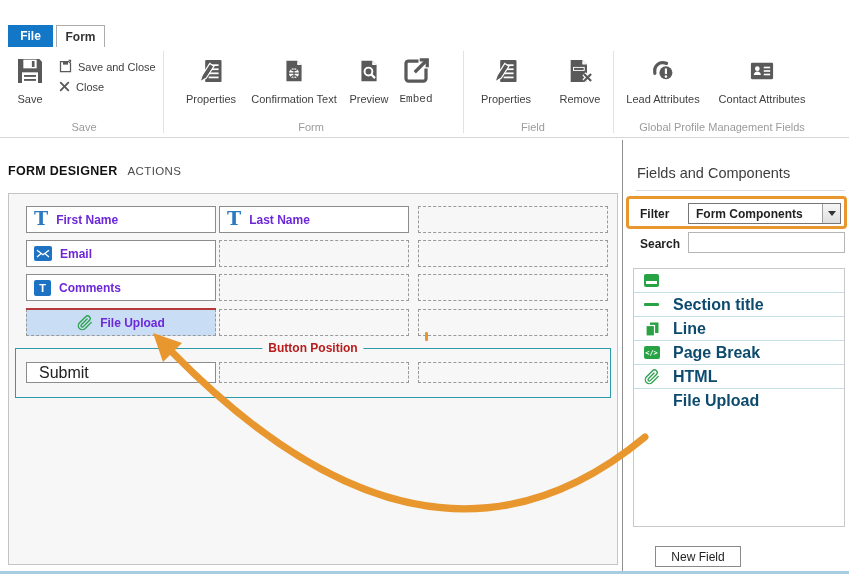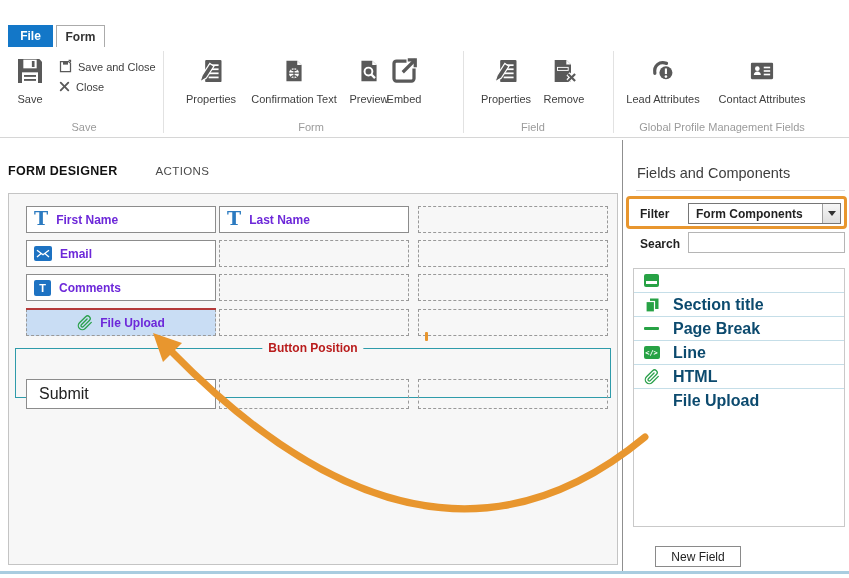--- a/index.html
+++ b/index.html
@@ -15,41 +15,41 @@
   
   .ribbon { position:absolute; left:0; top:47px; width:849px; height:91px; background:#fff; border-bottom:1px solid #d6d6d6; }
   .rsep { position:absolute; top:4px; width:1px; height:82px; background:#e2e2e2; }
   .rgroup-label { position:absolute; top:74px; font-size:11px; color:#9b9b9b; text-align:center; transform:translateX(-50%); white-space:nowrap; }
   .rbtn { position:absolute; top:6px; width:96px; height:62px; display:flex; flex-direction:column; align-items:center; transform:translateX(-50%); cursor:default; }
   .rbtn .ric { height:36px; display:flex; align-items:center; justify-content:center; }
   .rbtn .rlbl { font-size:11px; color:#3f3f3f; margin-top:4px; white-space:nowrap; }
   .small-cmd { position:absolute; display:flex; align-items:center; gap:5px; font-size:11px; color:#3f3f3f; }
 
   
-  .designer-tabs { position:absolute; left:8px; top:164px; display:flex; gap:38px; align-items:baseline; }
+  .designer-tabs { position:absolute; left:8px; top:164px; display:flex; gap:10px; align-items:baseline; }
   .tab-fd { font-size:12.5px; font-weight:bold; color:#111; letter-spacing:.3px; }
   .tab-ac { font-size:11.5px; color:#4a4a4a; letter-spacing:.4px; }
 
   .canvas { position:absolute; left:8px; top:193px; width:610px; height:372px; background:#f7f7f7; border:1px solid #c4c4c4; }
   .cell { position:absolute; height:27px; width:190px; display:flex; align-items:center; }
   .cell.solid { background:#fff; border:1px solid #8c8c8c; padding-left:7px; gap:8px; }
   .cell.dashed { border:1px dashed #999; }
   .cell .flabel { font-size:12px; font-weight:600; color:#6d28d9; }
   .c1 { left:17px; } .c2 { left:210px; } .c3 { left:409px; }
   .r1 { top:12px; } .r2 { top:46px; } .r3 { top:80px; } .r4 { top:115px; }
 
   .file-upload-cell { background:#c9ddf4 !important; justify-content:center; gap:7px; padding-left:0 !important; }
   .drop-indicator { position:absolute; left:-1px; top:-2px; width:190px; height:2px; background:#b43a3a; }
 
   .t-serif { font-family:"DejaVu Serif", serif; font-weight:bold; color:#2b7ac0; font-size:19px; line-height:1; margin-top:-3px; }
   .blue-sq { width:17px; height:16px; background:#1d72c2; border-radius:2px; display:flex; align-items:center; justify-content:center; color:#fff; font-size:11px; font-weight:bold; flex:0 0 auto; }
 
   .fieldset-bp { position:absolute; left:6px; top:154px; width:596px; height:50px; border:1px solid #2e9baa; }
   .legend-bp { position:absolute; top:-8px; left:50%; transform:translateX(-50%); background:#f7f7f7; padding:0 6px; font-size:12px; font-weight:bold; color:#b91c1c; white-space:nowrap; }
-  .fs-cell { position:absolute; top:30px; height:30px; width:190px; display:flex; align-items:center; }
+  .fs-cell { position:absolute; top:13px; height:21px; width:190px; display:flex; align-items:center; }
   .fs-solid { background:#fff; border:1px solid #8c8c8c; padding-left:12px; }
   .fs-dashed { border:1px dashed #999; }
 
   .insert-tick { position:absolute; left:425px; top:332px; width:3px; height:9px; background:#e8962e; border-radius:1px; }
 
   
   .vdivider { position:absolute; left:622px; top:140px; width:1px; height:434px; background:#8f8f8f; }
   .panel-title { position:absolute; left:637px; top:165px; font-size:14.5px; color:#3d3d3d; }
   .panel-hr { position:absolute; left:636px; top:190px; width:209px; height:1px; background:#dcdcdc; }
 
@@ -157,21 +157,21 @@
       <span class="ric">
         <svg width="26" height="30" viewBox="0 0 24 24">
             <path fill="#595959" d="M5 2.5h10l4 4v15H5z"></path>
             <path fill="#fff" d="M15 2.5l4 4h-4z"></path>
             <circle cx="11.5" cy="12.5" r="3.6" fill="none" stroke="#fff" stroke-width="1.8"></circle>
             <line x1="14" y1="15" x2="17.5" y2="18.5" stroke="#fff" stroke-width="2.2"></line>
           </svg>
       </span>
       <span class="rlbl">Preview</span>
     </div>
-    <div class="rbtn" style="left:404px;">
+    <div class="rbtn" style="left:416px;font-family:Liberation Mono, monospace;">
       <span class="ric">
         <svg width="30" height="30" viewBox="0 0 24 24">
             <path fill="none" stroke="#595959" stroke-width="2.6" d="M14 4H6a2 2 0 0 0-2 2v12a2 2 0 0 0 2 2h12a2 2 0 0 0 2-2v-8"></path>
             <line x1="11" y1="13" x2="21" y2="3" stroke="#595959" stroke-width="2.6"></line>
             <path fill="none" stroke="#595959" stroke-width="2.6" d="M15 3h6v6"></path>
           </svg>
       </span>
       <span class="rlbl">Embed</span>
     </div>
     <div class="rgroup-label" style="left:311px;">Form</div>
@@ -185,21 +185,21 @@
               <line x1="10" y1="7" x2="18.5" y2="7"></line>
               <line x1="10" y1="10.5" x2="18.5" y2="10.5"></line>
               <line x1="10" y1="14" x2="18.5" y2="14"></line>
               <line x1="10" y1="17.5" x2="18.5" y2="17.5"></line>
             </g>
             <polygon points="2.5,21.5 4.5,15.5 11,5.5 14.5,8 8,18" fill="#595959" stroke="#fff" stroke-width="1"></polygon>
           </svg>
       </span>
       <span class="rlbl">Properties</span>
     </div>
-    <div class="rbtn" style="left:564px; width:52px;">
+    <div class="rbtn" style="left:580px; width:52px;">
       <span class="ric">
         <svg width="28" height="30" viewBox="0 0 24 24">
             <path fill="#595959" d="M4 2.5h10l4 4v15H4z"></path>
             <path fill="#fff" d="M14 2.5l4 4h-4z"></path>
             <rect x="6" y="8.5" width="10" height="3.4" fill="#fff"></rect>
             <rect x="6.8" y="9.3" width="8.4" height="1.8" fill="#595959"></rect>
             <g stroke="#fff" stroke-width="4">
               <line x1="15.5" y1="14.5" x2="21.5" y2="20.5"></line>
               <line x1="21.5" y1="14.5" x2="15.5" y2="20.5"></line>
             </g>
@@ -324,32 +324,32 @@
     <div class="comp-item">
       <span class="cicon">
           <span class="green-block">
             <span class="slot"></span>
           </span>
         </span>
       <span class="clabel">Section title</span>
     </div>
     <div class="comp-item">
       <span class="cicon">
+          <span class="green-line"></span>
+        </span>
+      <span class="clabel">Line</span>
+    </div>
+    <div class="comp-item">
+      <span class="cicon">
         <svg width="16" height="16" viewBox="0 0 16 16">
             <rect x="6" y="1.5" width="8.5" height="10.5" fill="#27a245"></rect>
             <rect x="2" y="4.5" width="8.5" height="10.5" fill="#27a245" stroke="#fff" stroke-width="1.2"></rect>
           </svg>
       </span>
       <span class="clabel">Page Break</span>
-    </div>
-    <div class="comp-item">
-      <span class="cicon">
-          <span class="green-line"></span>
-        </span>
-      <span class="clabel">Line</span>
     </div>
     <div class="comp-item">
       <span class="cicon">
           <span class="html-block">&lt;/&gt;</span>
         </span>
       <span class="clabel">HTML</span>
     </div>
     <div class="comp-item">
       <span class="cicon">
         <svg width="16" height="16" viewBox="0 0 24 24" fill="none" stroke="#2ba14c" stroke-width="2" stroke-linecap="round">

